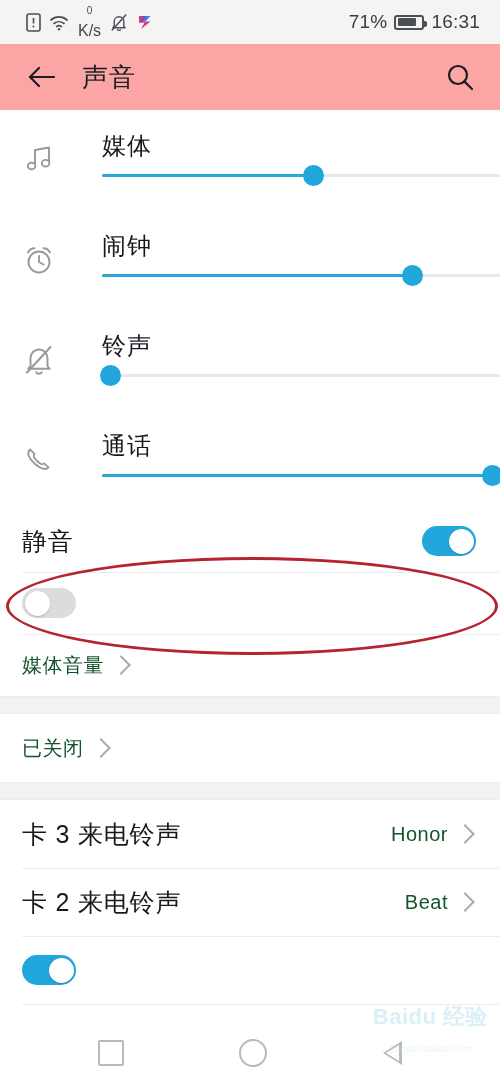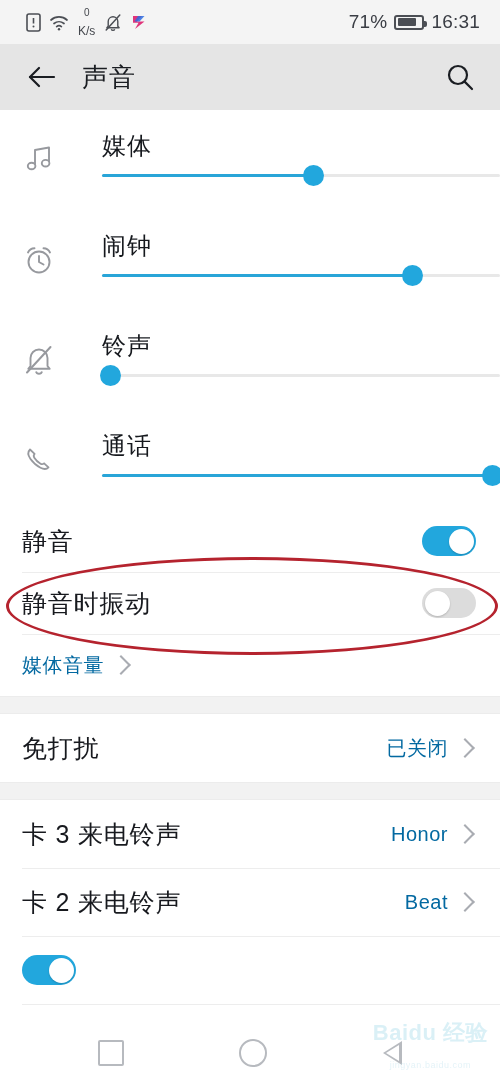--- a/index.html
+++ b/index.html
@@ -50,21 +50,21 @@
   .wifi-icon { width: 20px; height: 17px; display:block; }
   .netspeed {
     display: flex;
     flex-direction: column;
     align-items: center;
     line-height: 1;
     color: #44474d;
     margin: 0 1px;
   }
   .netspeed .num { font-size: 10px; }
-  .netspeed .unit { font-size: 12px; margin-top: 7px; }
+  .netspeed .unit { font-size: 16px; margin-top: 7px; }
   .bellmute-icon { width: 18px; height: 19px; display:block; }
   .app-icon { width: 18px; height: 18px; display:block; }
   .battery {
     width: 30px;
     height: 15px;
     border: 2px solid #4b4e54;
     border-radius: 3px;
     position: relative;
     box-sizing: border-box;
   }
@@ -82,21 +82,21 @@
     position: absolute;
     left: 1.5px; top: 1.5px; bottom: 1.5px;
     width: 71%;
     background: #4b4e54;
     border-radius: 1px;
   }
 
   
   .header {
     height: 66px;
-    background: #e5e5e5;
+    background: #fca5a5;
     display: flex;
     align-items: center;
     padding: 0 20px 0 22px;
     box-sizing: border-box;
   }
   .back-btn {
     width: 40px; height: 40px;
     display: flex; align-items: center; justify-content: center;
     cursor: pointer;
   }
@@ -201,21 +201,21 @@
     background: #ededed;
   }
   .row-label {
     font-size: 25px;
     color: #17191e;
     letter-spacing: 0.8px;
     flex: 1;
   }
   .row-value {
     font-size: 20px;
-    color: #0369a1;
+    color: #14532d;
     letter-spacing: 0.5px;
     margin-right: 10px;
   }
   .chevron {
     width: 12px;
     height: 12px;
     border-right: 2px solid #a9acb2;
     border-top: 2px solid #a9acb2;
     transform: rotate(45deg);
     margin-right: 4px;
@@ -291,21 +291,21 @@
     left: 3px; top: -8px;
     border-top: 8px solid transparent;
     border-bottom: 8px solid transparent;
     border-right: 13px solid #ffffff;
   }
 
   
   .watermark {
     position: absolute;
     right: 12px;
-    bottom: 14px;
+    bottom: 30px;
     z-index: 25;
     text-align: center;
     pointer-events: none;
     opacity: 0.38;
   }
   .watermark .wm-main {
     font-size: 22px;
     color: #9fd9ea;
     font-weight: bold;
     letter-spacing: 0.5px;
@@ -467,37 +467,35 @@
 
     <div class="section">
       <div class="row">
         <span class="row-label">静音</span>
         <span class="toggle on">
             <span class="knob"></span>
           </span>
       </div>
       <div class="row">
         <span class="divider"></span>
-        <span class="row-label">静音时振动</span>
         <span class="toggle off">
             <span class="knob"></span>
           </span>
       </div>
       <div class="row">
         <span class="divider"></span>
         <span class="row-value">媒体音量</span>
         <span class="chevron"></span>
       </div>
     </div>
 
     <div class="gap"></div>
 
     <div class="section">
       <div class="row tall">
-        <span class="row-label">免打扰</span>
         <span class="row-value">已关闭</span>
         <span class="chevron"></span>
       </div>
     </div>
 
     <div class="gap"></div>
 
     <div class="section">
       <div class="row tall">
         <span class="row-label">卡 3 来电铃声</span>

